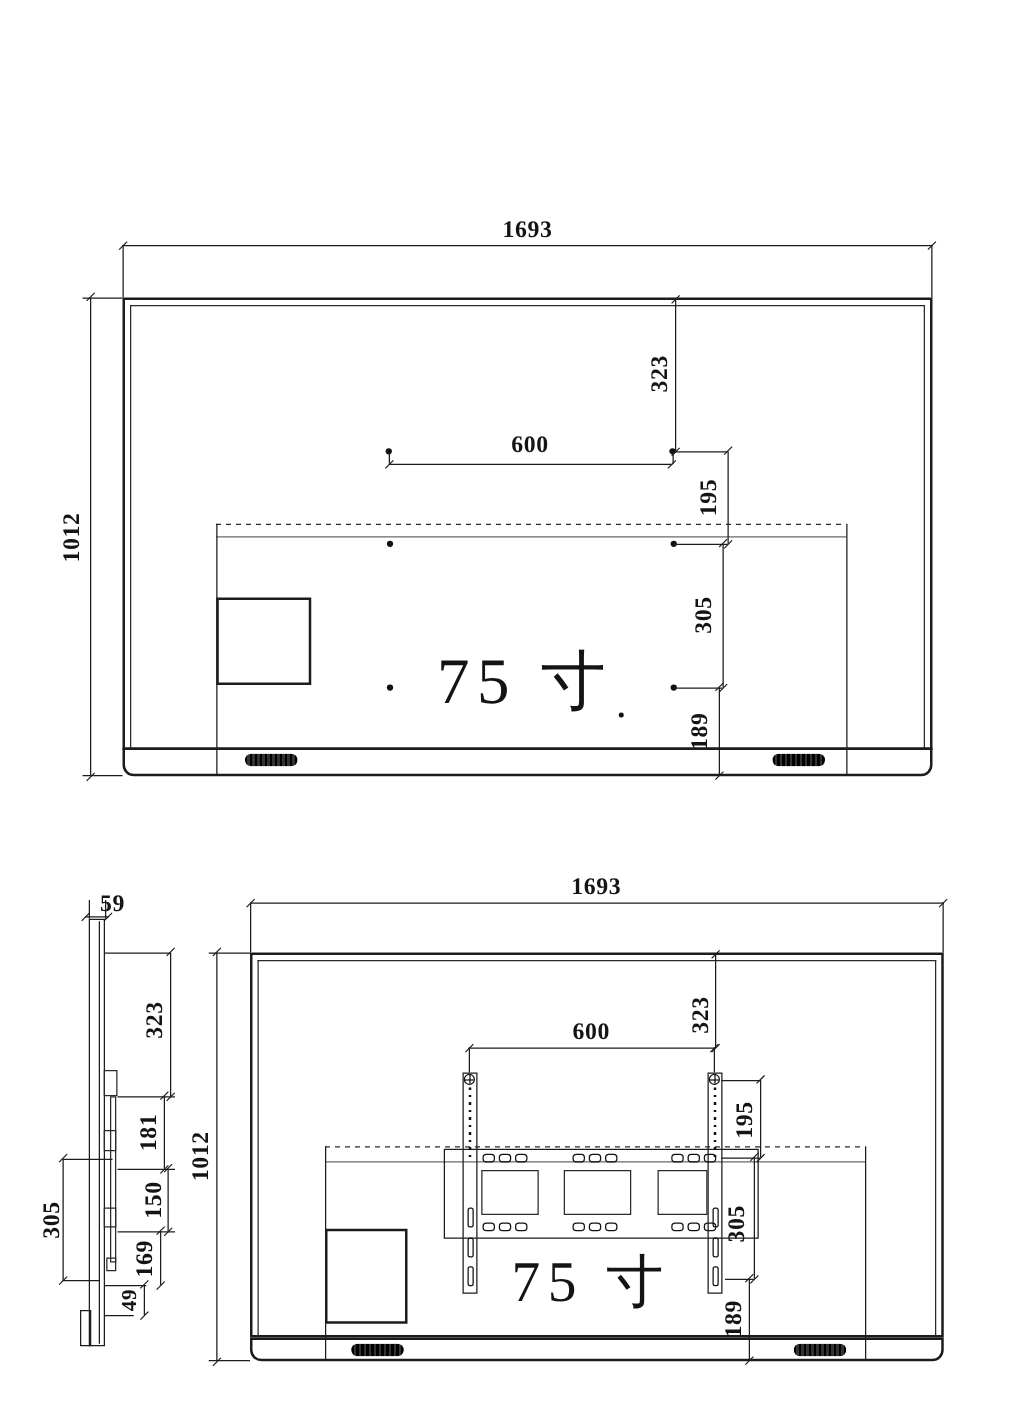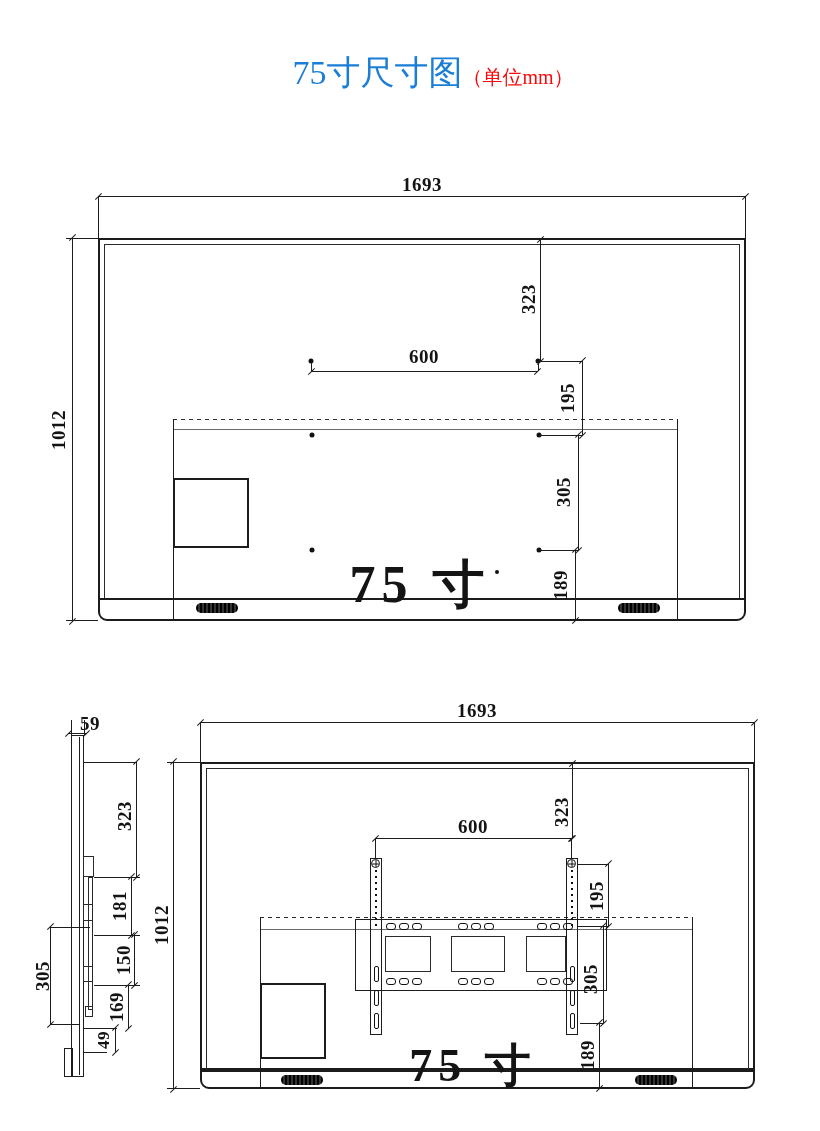--- a/index.html
+++ b/index.html
@@ -14,21 +14,21 @@
   .rect1{position:absolute;border:1px solid #2a2a2a;box-sizing:border-box;}
   .rect15{position:absolute;border:1.5px solid #1c1c1c;box-sizing:border-box;}
   .noBot{border-bottom:none!important;}
   .bar{position:absolute;border:2px solid #1c1c1c;box-sizing:border-box;border-radius:0 0 9px 9px;}
   .spk{position:absolute;height:10px;border-radius:5px;background:#111;
        background-image:repeating-linear-gradient(to right,#000 0 2px,#333 2px 4px);}
   .dot{position:absolute;width:5px;height:5px;border-radius:50%;background:#111;transform:translate(-50%,-50%);}
   .dim{position:absolute;font-weight:bold;font-size:19px;line-height:1;white-space:nowrap;
        transform:translate(-50%,-50%);letter-spacing:0.5px;}
   .rot{transform:translate(-50%,-50%) rotate(-90deg);}
-  .big{position:absolute;font-weight:bold;white-space:nowrap;transform:translate(-50%,-50%);letter-spacing:6px;margin-top:40px;}
+  .big{position:absolute;font-weight:normal;white-space:nowrap;transform:translate(-50%,-50%);letter-spacing:6px;}
   
   .dlh,.dlv{position:absolute;background:#1c1c1c;}
   .dlh{height:1px;} .dlv{width:1px;}
   .dlh::before,.dlh::after,.dlv::before,.dlv::after{content:"";position:absolute;background:#1c1c1c;width:9px;height:1px;}
   .dlh::before{left:-4px;top:0;transform:rotate(-45deg);}
   .dlh::after{right:-4px;top:0;transform:rotate(-45deg);}
   .dlv::before{top:-1px;left:-4px;transform:rotate(-45deg);}
   .dlv::after{bottom:-1px;left:-4px;transform:rotate(-45deg);}
   .slot{position:absolute;width:10px;height:7px;border:1px solid #111;border-radius:3px;box-sizing:border-box;}
   .rslot{position:absolute;width:5px;height:16px;border:1px solid #111;border-radius:2px;box-sizing:border-box;}
@@ -39,23 +39,20 @@
   .raildots{position:absolute;width:2px;background:repeating-linear-gradient(to bottom,#111 0 2px,transparent 2px 6px);}
   #title{position:absolute;left:0;right:0;top:50px;text-align:center;padding-left:46px;}
   #title .t-main{font-size:34px;color:#1a7ed6;}
   #title .t-unit{font-size:20px;color:#fa0a0c;}
 </style>
 </head>
 <body>
 
 <div id="stage">
 
-  <div id="title">
-    <span class="t-main">75寸尺寸图</span><span class="t-unit">（单位mm）</span>
-  </div>
 
   <div class="dlh" style="left:98px;top:196px;width:648px;"></div>
   <div class="ln vln" style="left:98px;top:196px;height:42px;"></div>
   <div class="ln vln" style="left:745px;top:196px;height:42px;"></div>
   <div class="dim" style="left:422px;top:184px;">1693</div>
 
   <div class="rect" style="left:98px;top:238px;width:648px;height:362px;"></div>
   <div class="rect1 noBot" style="left:104px;top:244px;width:636px;height:356px;"></div>
   <div class="bar" style="left:98px;top:598px;width:648px;height:23px;"></div>
   <div class="spk" style="left:196px;top:603px;width:42px;"></div>

